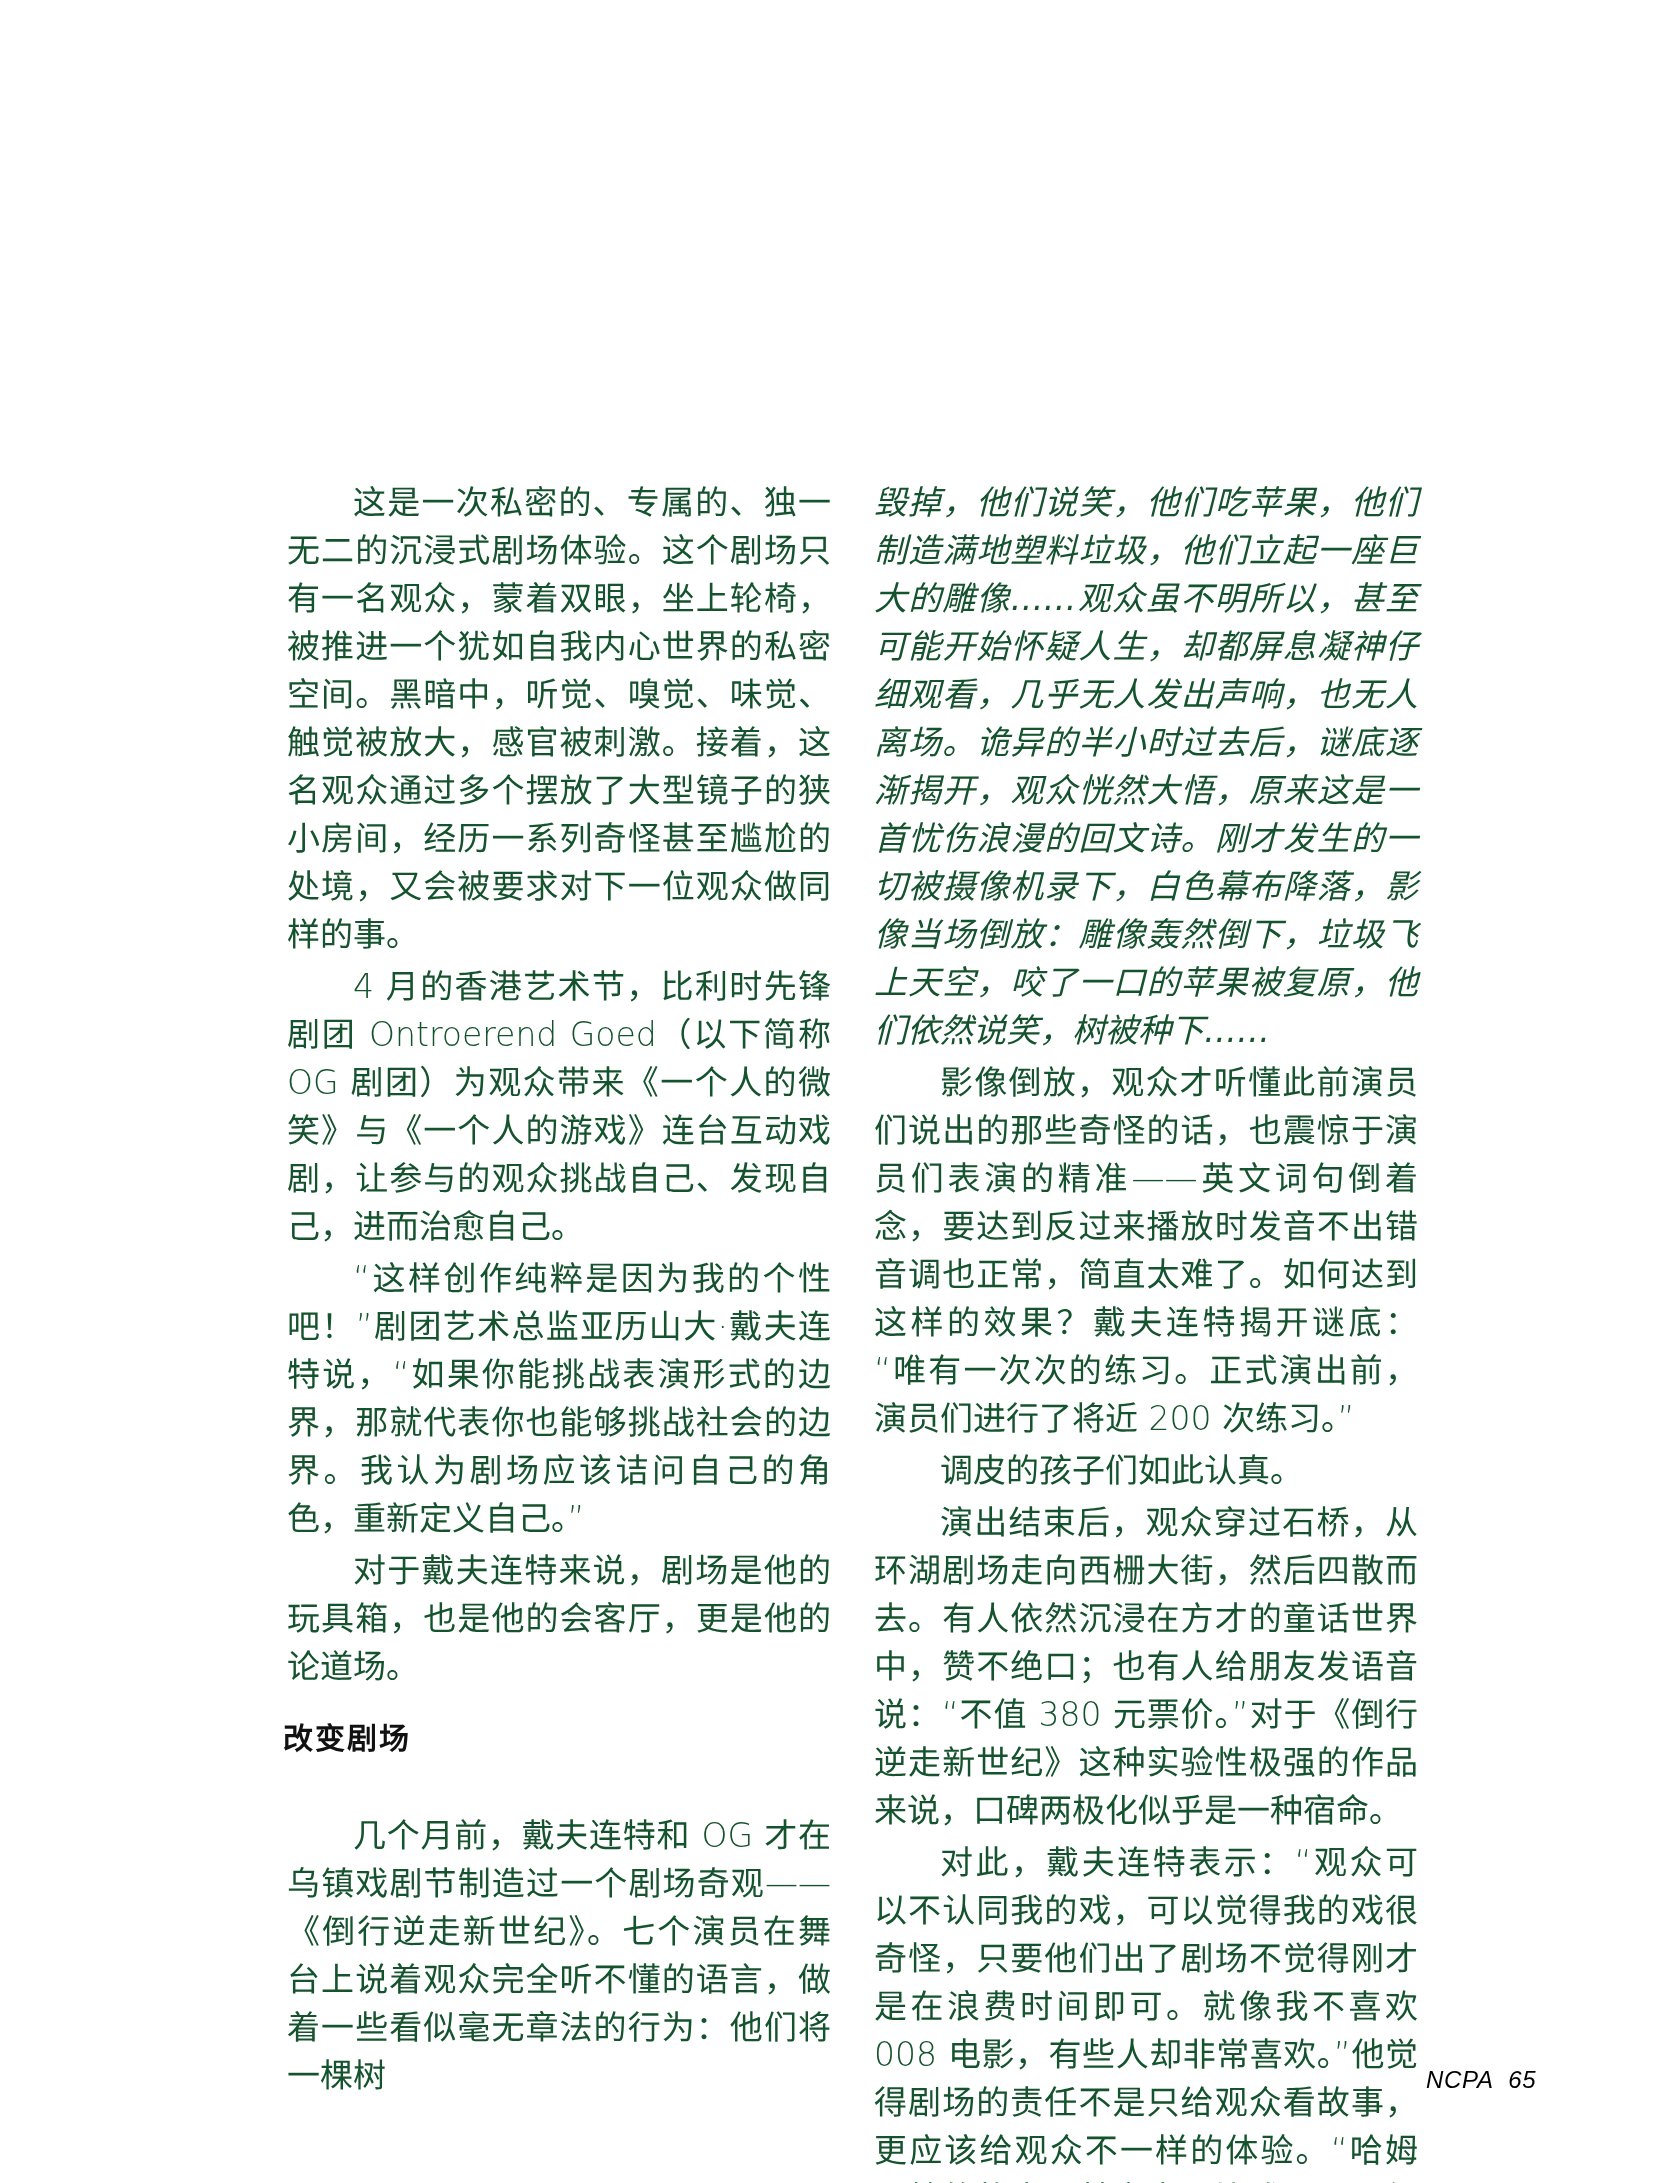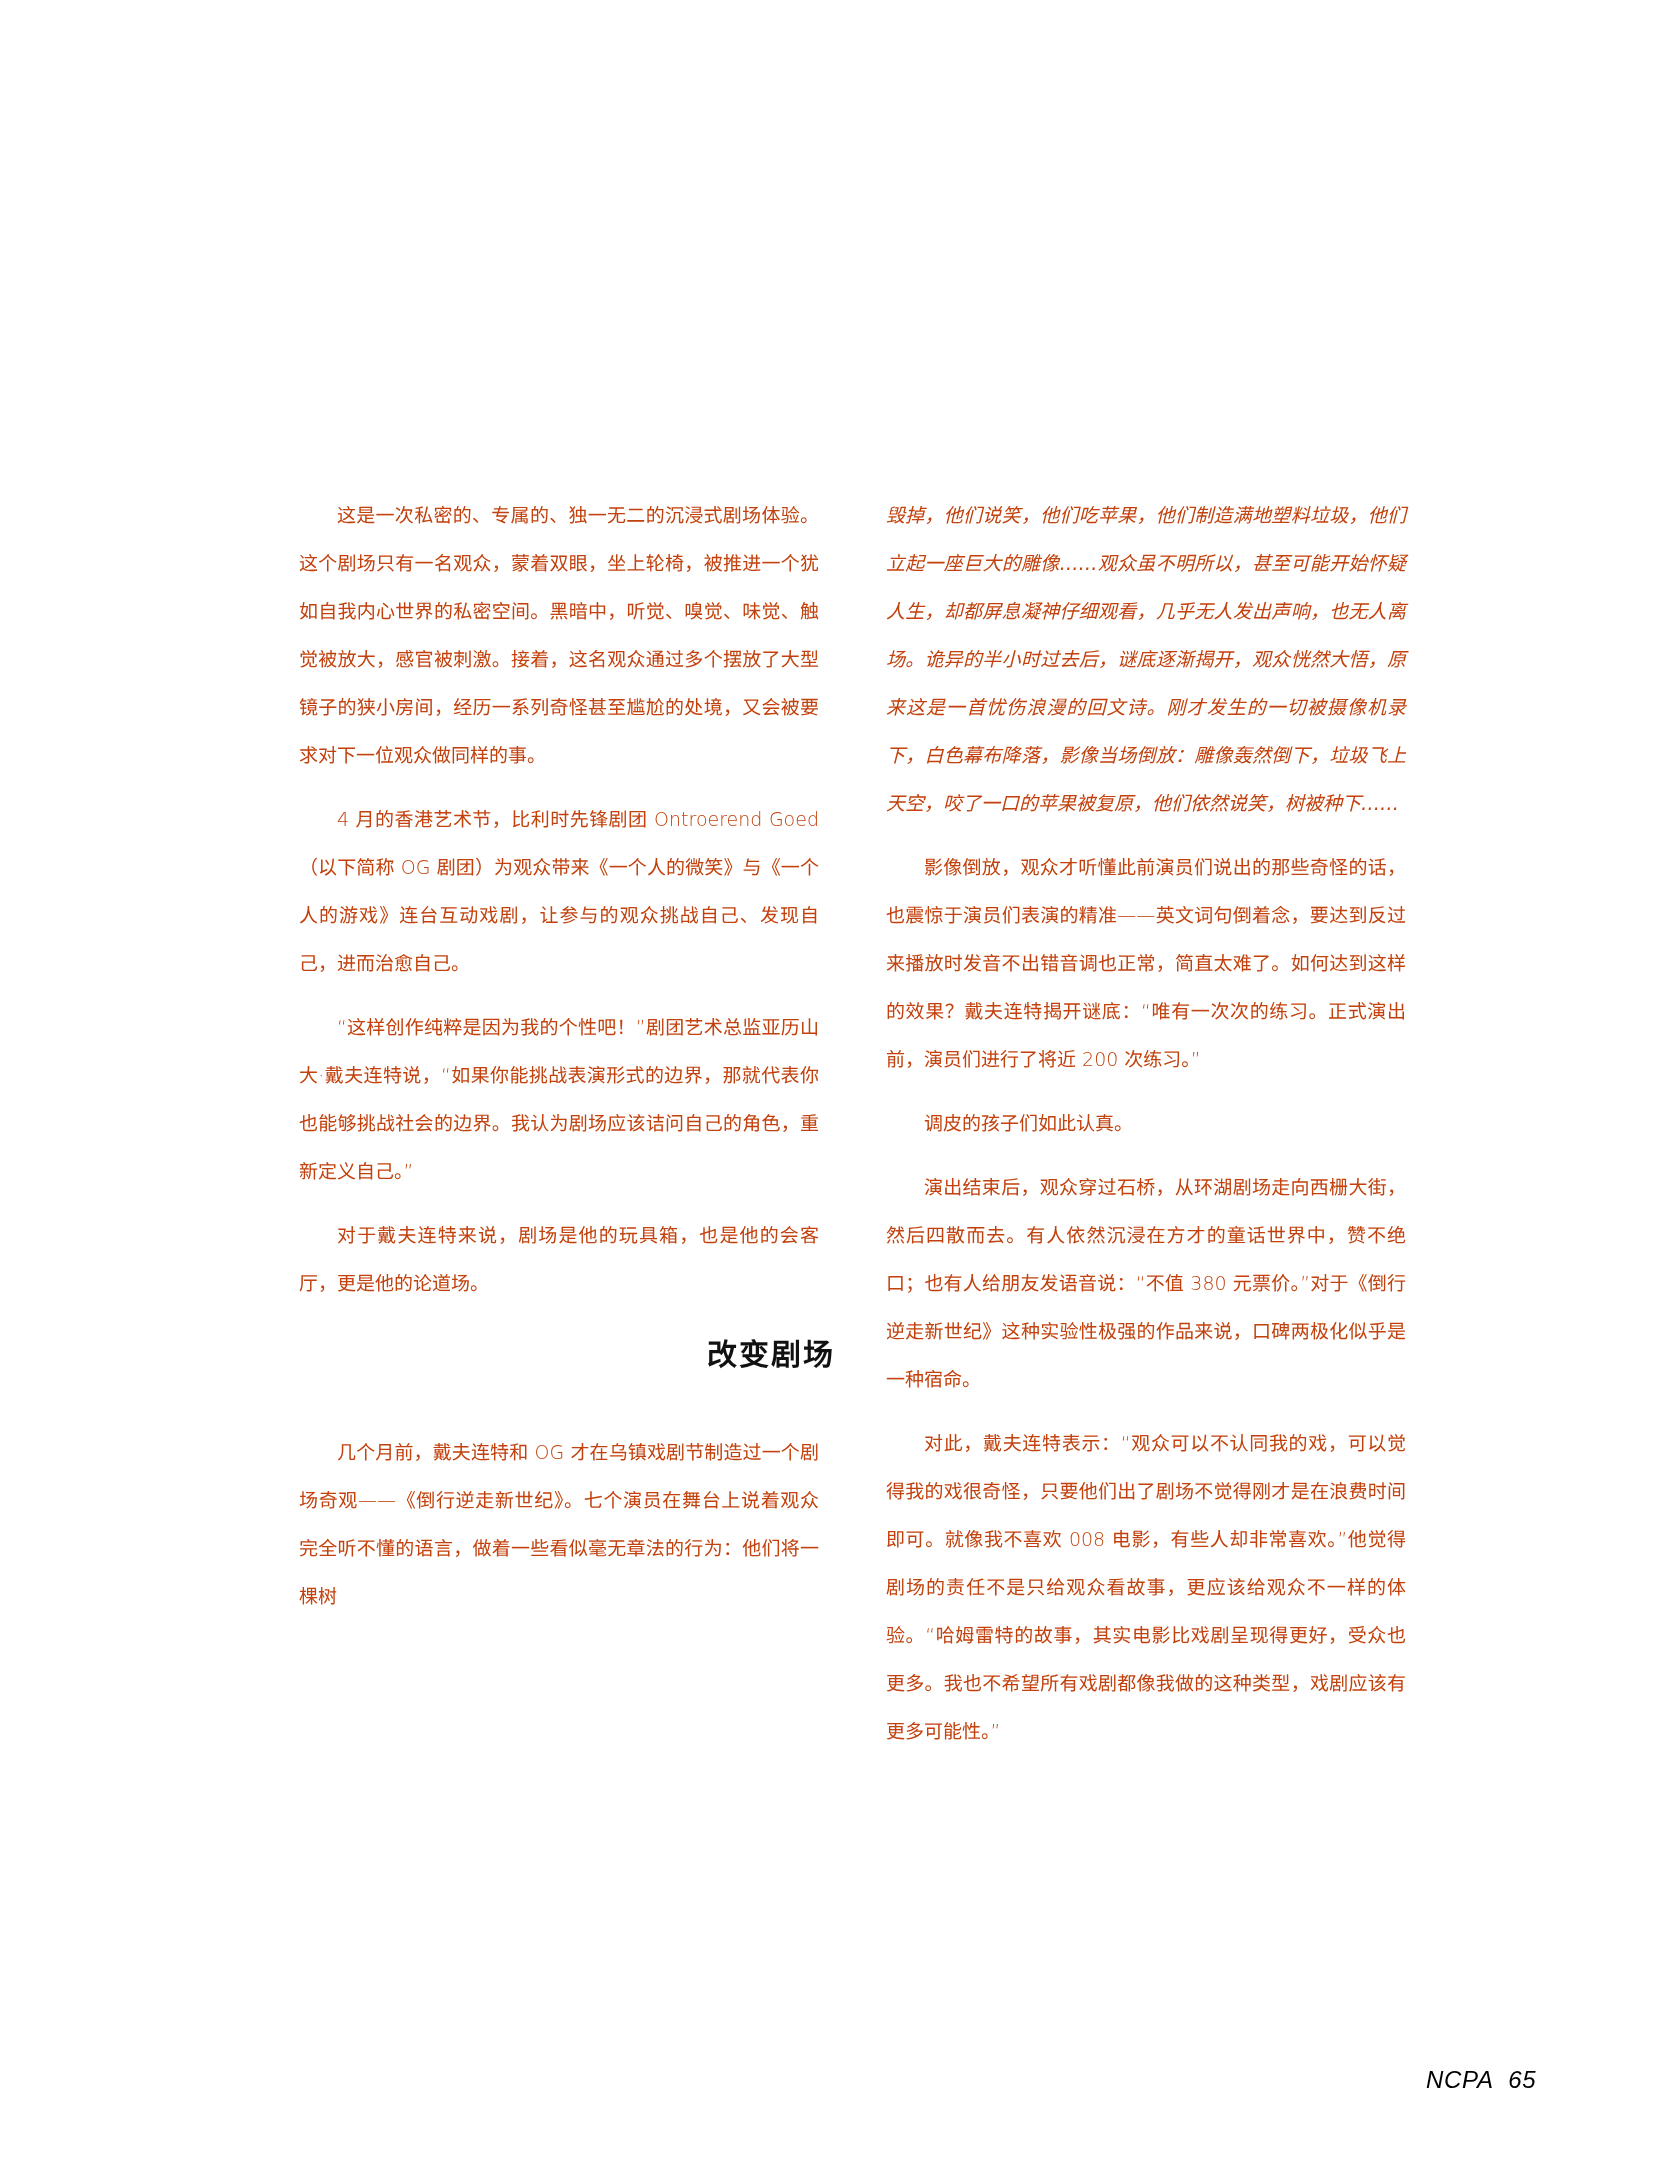--- a/index.html
+++ b/index.html
@@ -16,39 +16,38 @@
     font-family: "DejaVu Sans", sans-serif;
   }
   .col {
     position: absolute;
     top: 475px;
     width: 552px;
   }
   .col-left  { left: 283px; }
   .col-right { left: 870px; }
   .body-p {
-    margin: 16px;
-    font-size: 19px;
+    margin: 4px;
+    font-size: 33px;
     line-height: 48px;
     font-weight: 300;
-    color: #c2410c;
+    color: #14532d;
     text-align: justify;
     text-justify: inter-ideograph;
     text-indent: 2em;
     word-break: normal;
   }
   .no-indent { text-indent: 0; font-style: italic; }
   .section-heading {
     margin: 28px 0 53px 0;
     font-size: 30px;
     line-height: 40px;
     font-weight: 800;
     letter-spacing: 2px;
     color: #111111;
-    text-align: right;
   }
   .footer {
     position: absolute;
     left: 1426px;
     top: 2064px;
     font-family: "Liberation Sans", sans-serif;
     font-size: 24px;
     line-height: 32px;
     color: #000000;
     letter-spacing: 0.7px;

